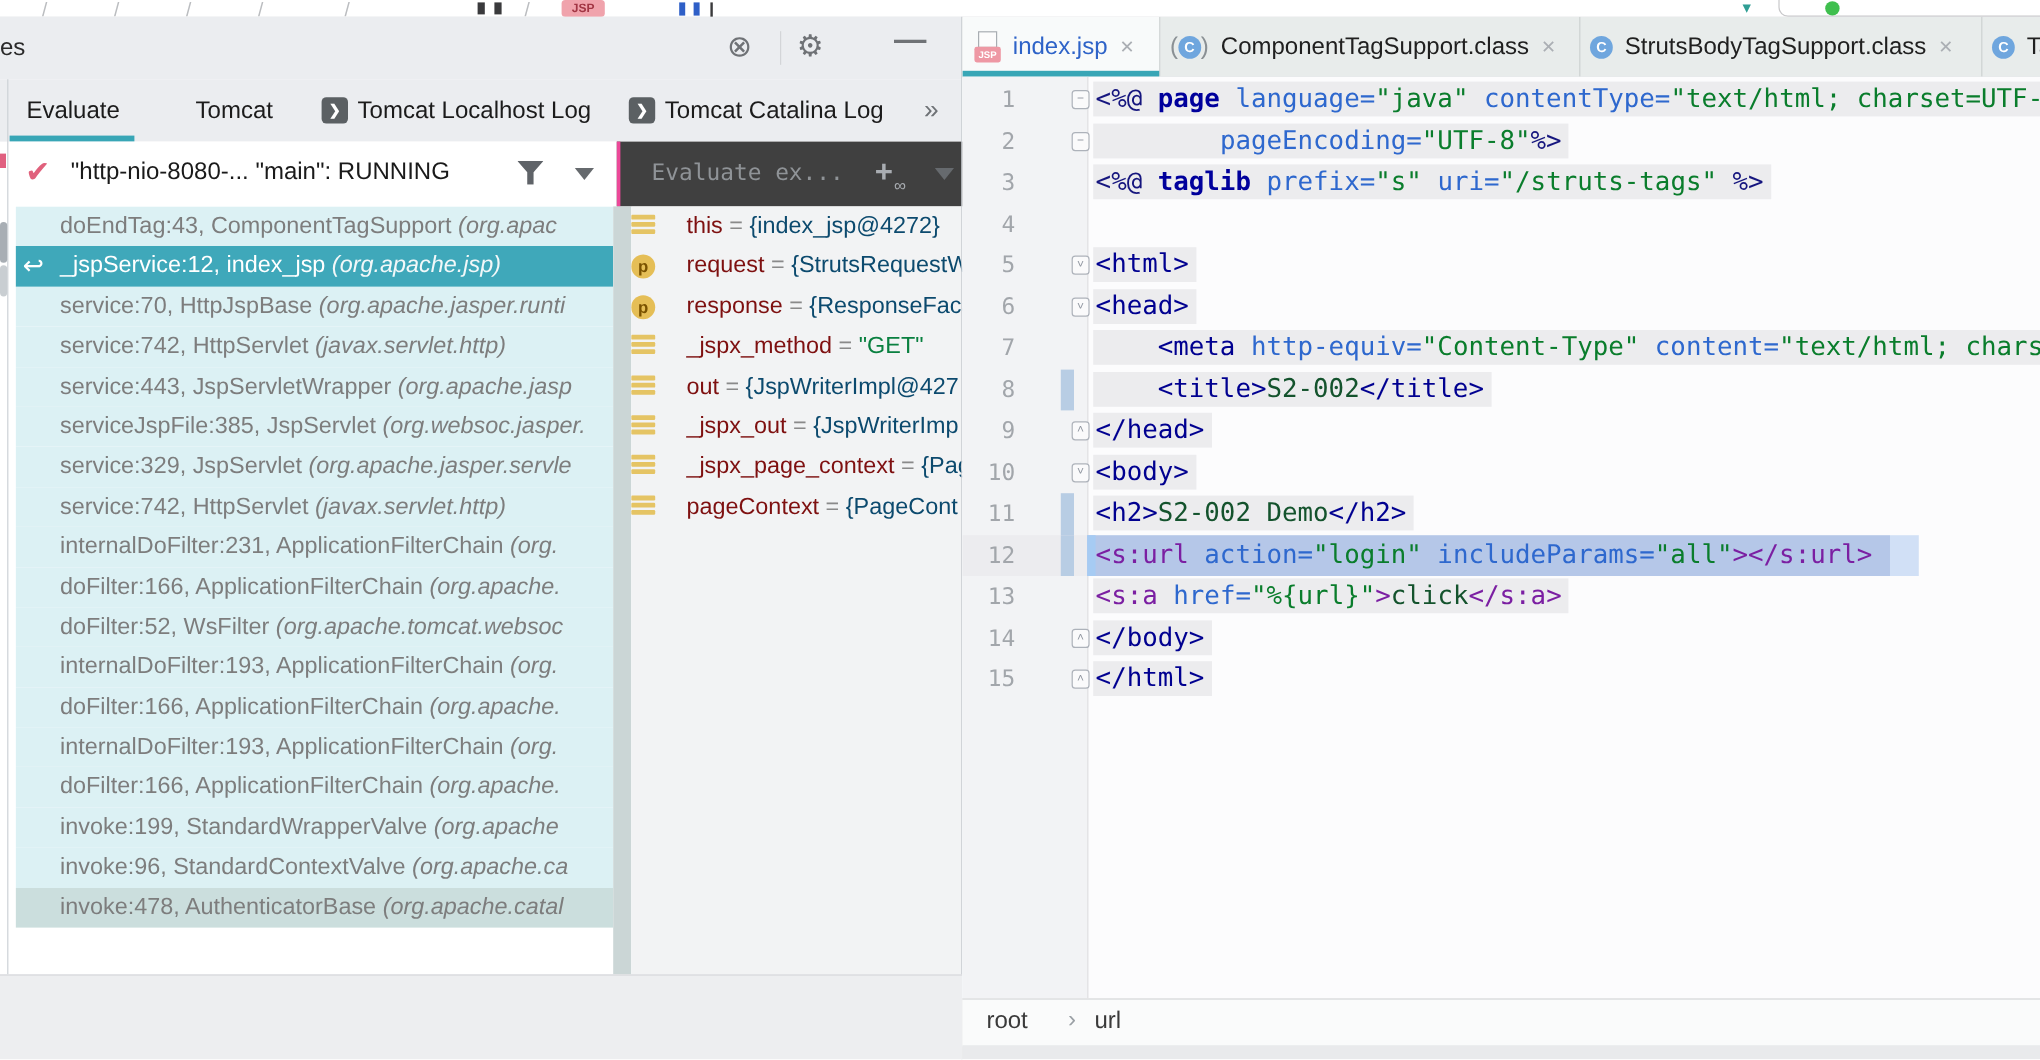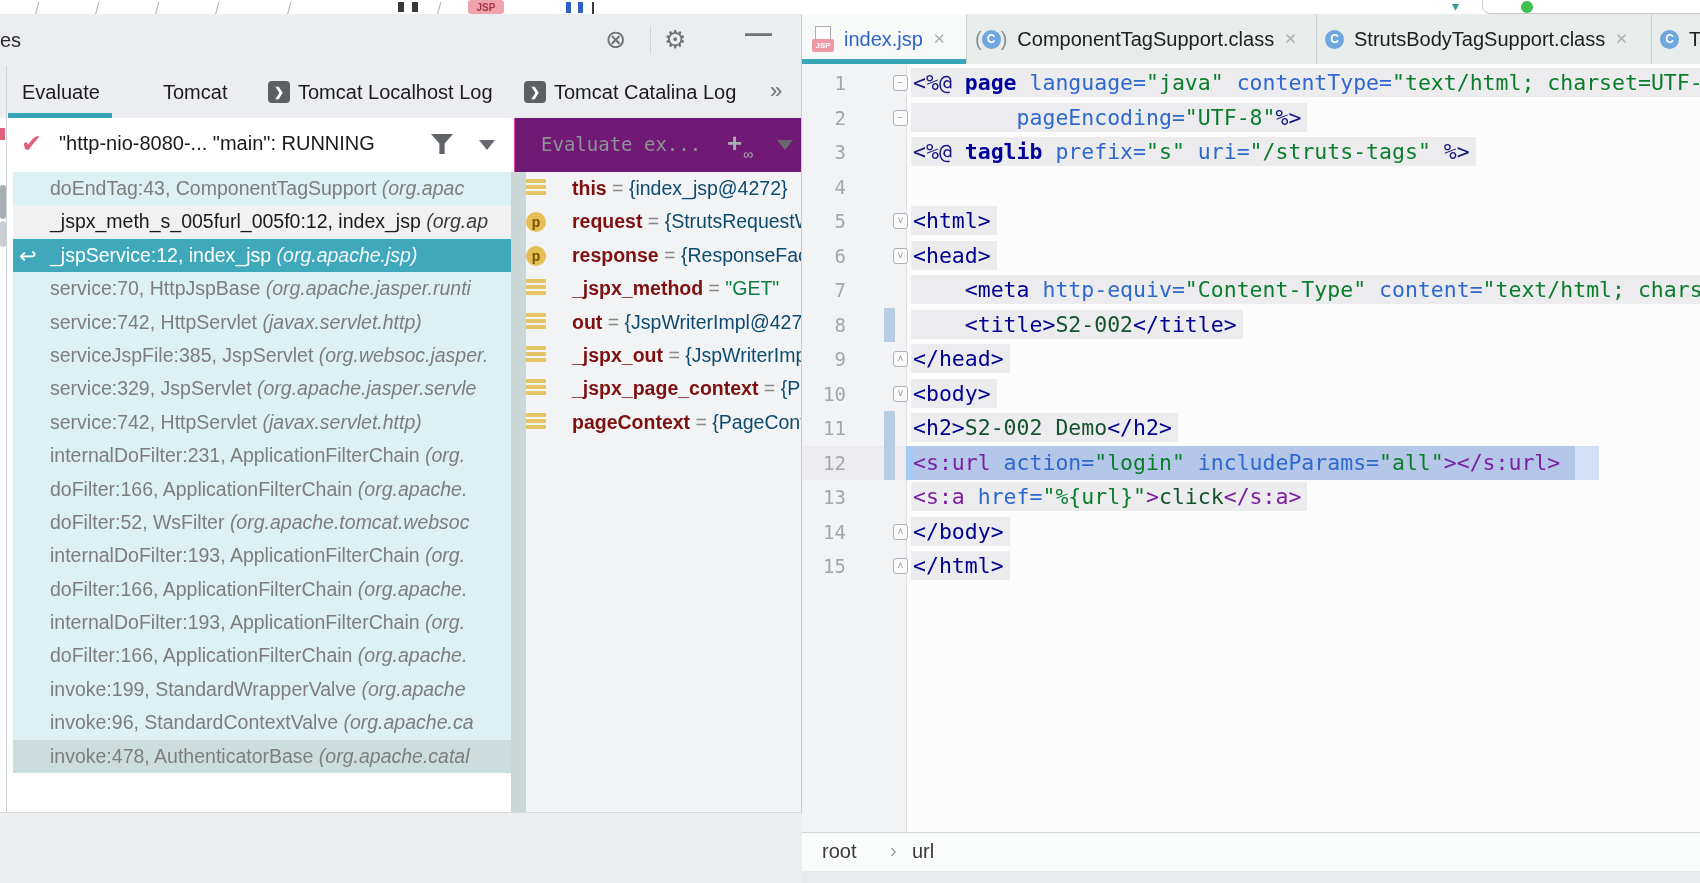--- a/index.html
+++ b/index.html
@@ -40,21 +40,21 @@
   .dbg-overflow{position:absolute;left:770px;top:12px;color:#6E7control3;color:#6E7276;font-size:22px;cursor:pointer;}
 
   .thread-bar{left:7px;top:118px;width:507px;height:54px;background:#FFFFFF;}
   .thread-check{position:absolute;left:14px;top:11px;color:#E0617C;font-size:25px;}
   .thread-label{position:absolute;left:52px;top:14px;font-size:20px;color:#1A1A1A;white-space:nowrap;}
   .funnel{position:absolute;left:424px;top:16px;width:22px;height:20px;background:#5F6368;
       clip-path:polygon(0 0,100% 0,62% 48%,62% 100%,38% 100%,38% 48%);cursor:pointer;}
   .dd-arrow{position:absolute;width:0;height:0;border-left:8px solid transparent;border-right:8px solid transparent;
       border-top:10px solid #666A6E;cursor:pointer;}
 
-  .eval-bar{left:514px;top:118px;width:288px;height:54px;background:#701a75;border-left:1px solid #ec4899;}
+  .eval-bar{left:514px;top:118px;width:288px;height:54px;background:#404040;border-left:3px solid #ec4899;}
   .eval-text{position:absolute;left:26px;top:15px;font-family:"DejaVu Sans Mono",monospace;
       font-size:19px;color:#8F9397;}
   .eval-plus{position:absolute;left:212px;top:10px;color:#A9ADB2;font-size:26px;font-weight:bold;cursor:pointer;}
   .eval-inf{position:absolute;left:228px;top:28px;color:#A9ADB2;font-size:14px;}
 
   
   .frames{left:13px;top:172px;width:498px;height:640px;overflow:hidden;background:#fff;}
   .frame-row{position:relative;height:33.4px;line-height:33.4px;white-space:nowrap;overflow:hidden;
       padding-left:37px;font-size:19.5px;color:#7D7D7D;background:var(--frames-bg,#DCF1F4);cursor:pointer;}
   .frame-row .pkg{font-style:italic;}
@@ -63,21 +63,21 @@
   .frame-row.sel{background:var(--selection-teal,#3FA8BA);color:#FFFFFF;}
   .frame-row.sel .pkg{color:#F2F8F9;}
   .frame-row.dim{background:#CBDEDD;}
   .frame-return{position:absolute;left:6px;top:0;font-size:21px;color:#fff;}
   .frames-splitter{left:511px;top:172px;width:15px;height:640px;background:#CBD6D6;cursor:col-resize;}
 
   
   .vars{left:526px;top:172px;width:276px;height:640px;background:#F2F3F4;overflow:hidden;}
   .var-row{position:relative;height:33.4px;line-height:33.4px;white-space:nowrap;overflow:hidden;
       padding-left:46px;font-size:19.5px;cursor:pointer;}
-  .var-name{color:var(--var-name,#7E1010);font-weight:bold;}
+  .var-name{color:var(--var-name,#7E1010);font-weight:normal;}
   .var-eq{color:#8A8A8A;}
   .var-val{color:#0c4a6e;}
   .var-val.green{color:var(--value-green,#0A8040);}
   .vicon{position:absolute;left:0px;top:7px;width:20px;height:20px;}
   .vicon.value i{display:block;height:4px;background:#E5C464;border-radius:1px;margin-bottom:2px;}
   .vicon.param{background:#E5BE56;border-radius:50%;color:#7A5200;font-size:14px;font-weight:bold;
       text-align:center;line-height:20px;font-style:normal;}
 
   .left-bottom{left:0;top:812px;width:802px;height:71px;background:#EDEEF0;border-top:1px solid #D6D8DB;}
 
@@ -185,24 +185,24 @@
 
   <div class="abs eval-bar">
     <span class="eval-text">Evaluate ex...</span>
     <span class="eval-plus">+</span>
     <span class="eval-inf">∞</span>
     <span class="dd-arrow" style="left:262px;top:22px"></span>
   </div>
 
   <div class="abs frames" id="frames">
       <div class="frame-row"><span>doEndTag:43, ComponentTagSupport </span><span class="pkg">(org.apac</span></div>
-      <div class="frame-row hover"><span>_jspx_meth_s_005furl_005f0:12, index_jsp </span><span class="pkg">(org.ap</span></div>
       <div class="frame-row sel"><span class="frame-return">↩</span><span>_jspService:12, index_jsp </span><span class="pkg">(org.apache.jsp)</span></div>
       <div class="frame-row"><span>service:70, HttpJspBase </span><span class="pkg">(org.apache.jasper.runti</span></div>
       <div class="frame-row"><span>service:742, HttpServlet </span><span class="pkg">(javax.servlet.http)</span></div>
+      <div class="frame-row"><span>service:443, JspServletWrapper </span><span class="pkg">(org.apache.jasp</span></div>
       <div class="frame-row"><span>serviceJspFile:385, JspServlet </span><span class="pkg">(org.websoc.jasper.</span></div>
       <div class="frame-row"><span>service:329, JspServlet </span><span class="pkg">(org.apache.jasper.servle</span></div>
       <div class="frame-row"><span>service:742, HttpServlet </span><span class="pkg">(javax.servlet.http)</span></div>
       <div class="frame-row"><span>internalDoFilter:231, ApplicationFilterChain </span><span class="pkg">(org.</span></div>
       <div class="frame-row"><span>doFilter:166, ApplicationFilterChain </span><span class="pkg">(org.apache.</span></div>
       <div class="frame-row"><span>doFilter:52, WsFilter </span><span class="pkg">(org.apache.tomcat.websoc</span></div>
       <div class="frame-row"><span>internalDoFilter:193, ApplicationFilterChain </span><span class="pkg">(org.</span></div>
       <div class="frame-row"><span>doFilter:166, ApplicationFilterChain </span><span class="pkg">(org.apache.</span></div>
       <div class="frame-row"><span>internalDoFilter:193, ApplicationFilterChain </span><span class="pkg">(org.</span></div>
       <div class="frame-row"><span>doFilter:166, ApplicationFilterChain </span><span class="pkg">(org.apache.</span></div>

